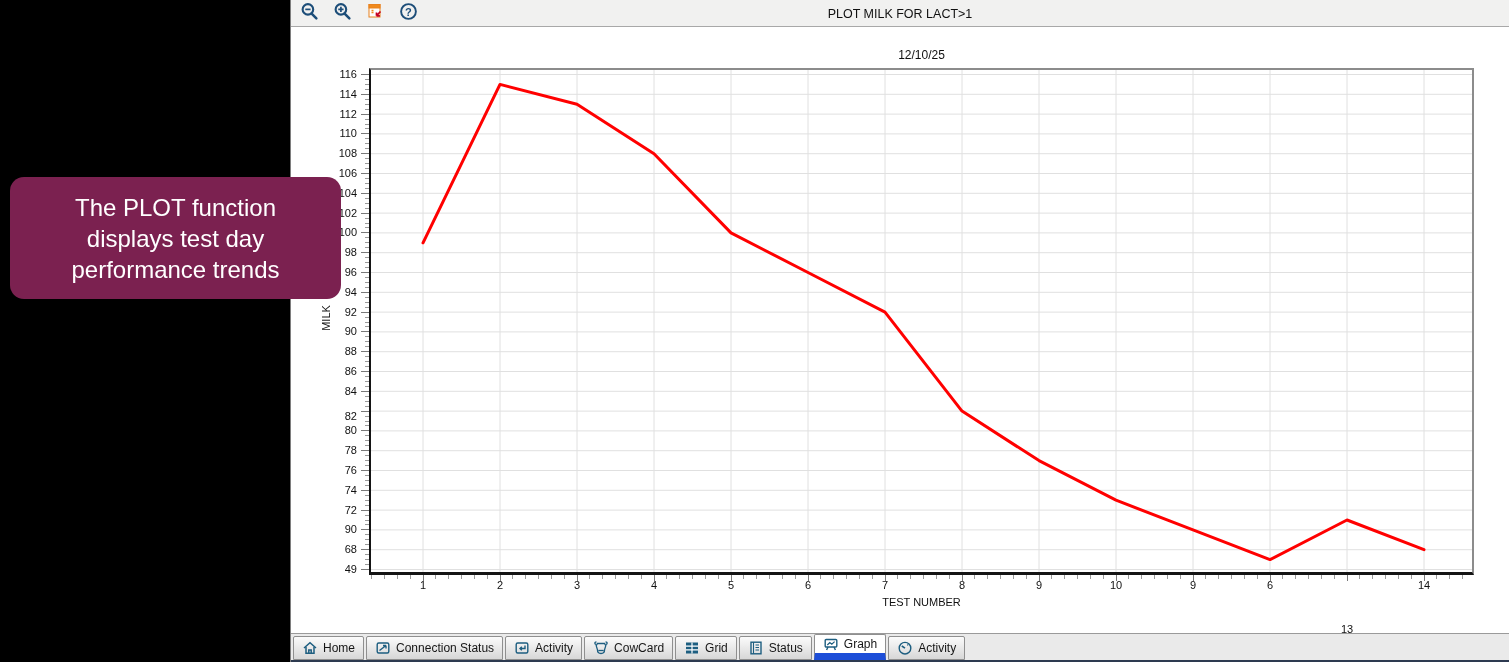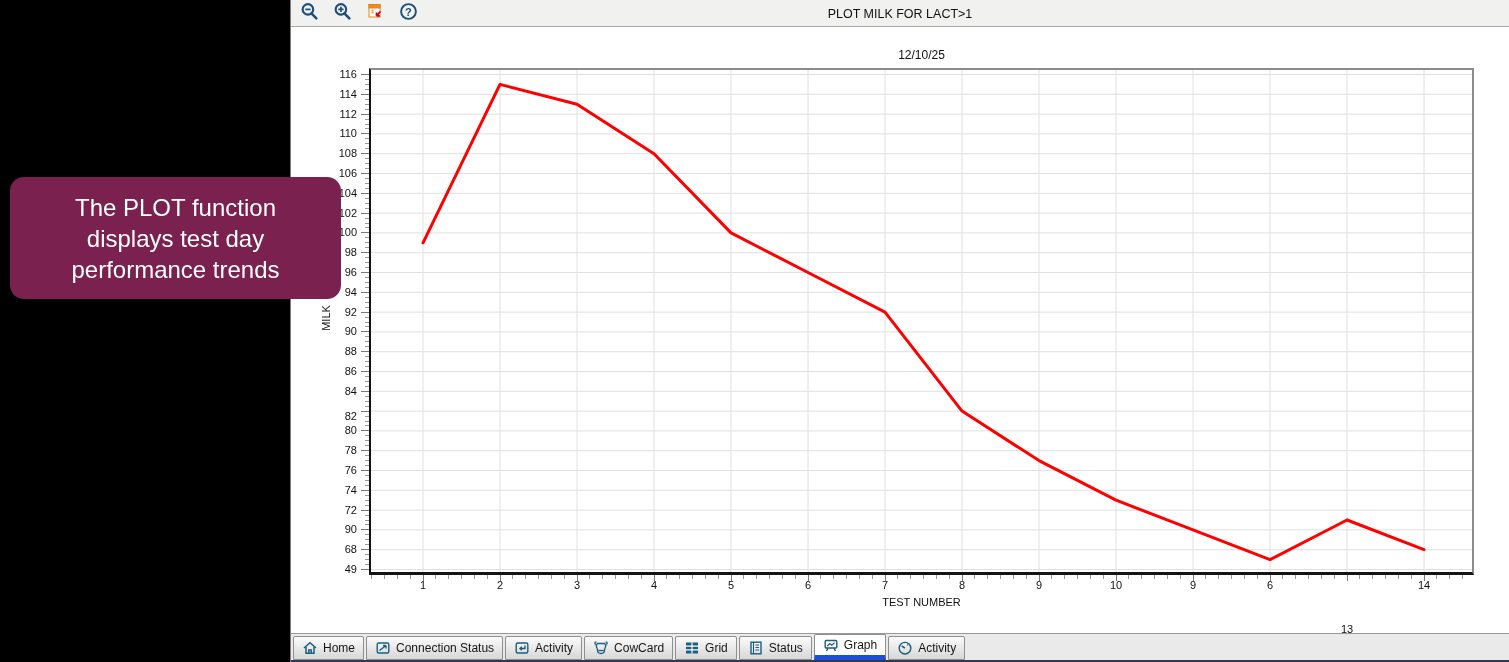--- a/index.html
+++ b/index.html
@@ -48,21 +48,21 @@
     position:absolute; left:0; right:0; bottom:2px; height:27px;
     background:#EAEAEA; border-top:1px solid #9a9a9a;
     display:flex; align-items:flex-end; padding-left:2px; box-sizing:border-box;
   }
   .tab {
     height:24px; display:flex; align-items:center; gap:5px; padding:0 8px;
     background:linear-gradient(#FBFBFB,#D7D7D7);
     border:1px solid #8f8f8f; border-radius:2px 2px 0 0; margin-right:2px;
     font-size:12px; color:#161616; box-sizing:border-box; cursor:pointer; white-space:nowrap;
   }
-  .tab.active { background:#fff; height:26px; border-bottom:5px solid #1d4ed8; }
+  .tab.active { background:#fff; height:26px; border-bottom:7px solid #1d4ed8; }
   .ticon { width:16px; height:16px; flex:0 0 auto; color:#1D5E80; }
   #navy-strip { position:absolute; left:0; right:0; bottom:0; height:2px; background:#2D3A50; }
 </style>
 </head>
 <body>
 
 <div id="callout" style="background: rgb(123, 33, 80);">The PLOT function
 displays test day
 performance trends</div>
 

